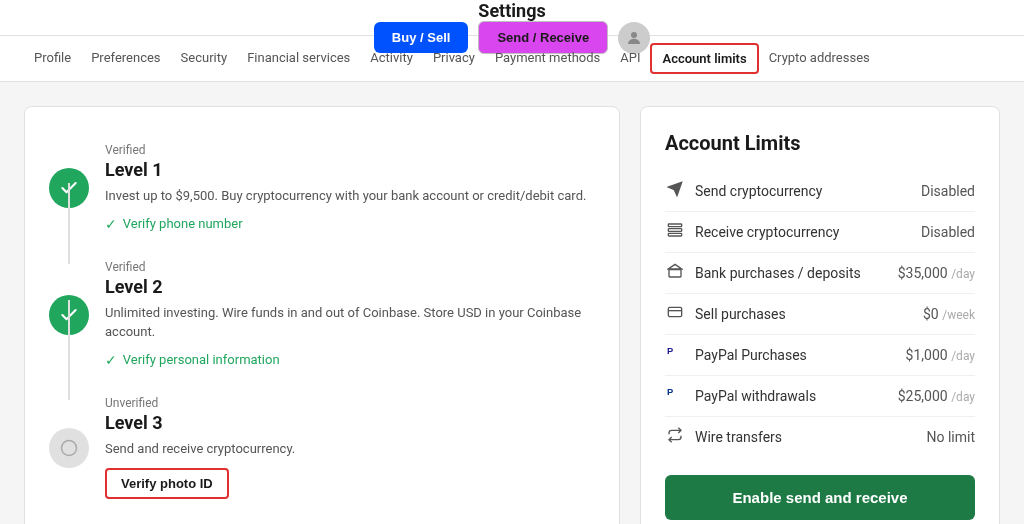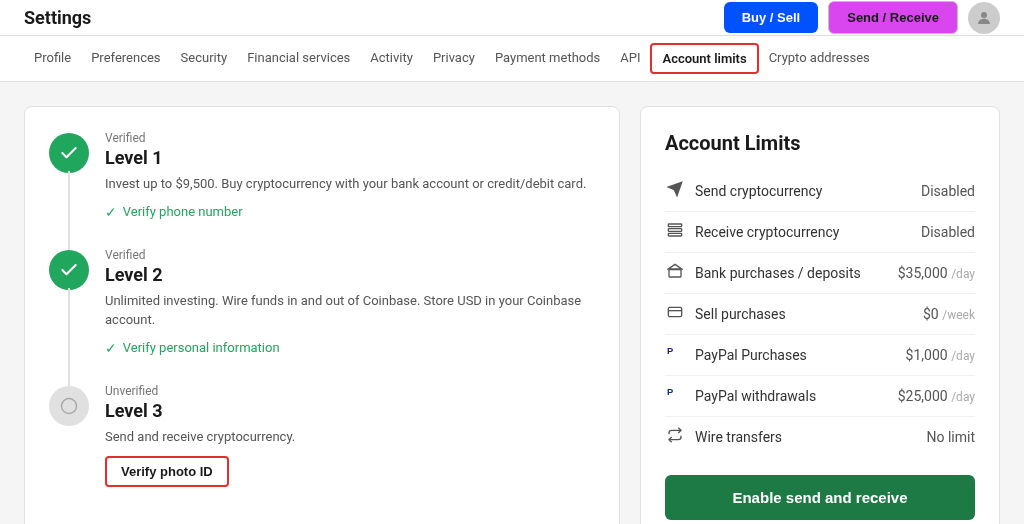--- a/index.html
+++ b/index.html
@@ -7,20 +7,21 @@
 
     
     .header {
       background: #fff;
       display: flex;
       align-items: center;
       justify-content: space-between;
       padding: 0 24px;
       height: 36px;
       border-bottom: 1px solid #e0e0e0;
+      flex-direction: column;
     }
     .header-title { font-weight: 700; font-size: 18px; }
     .header-actions { display: flex; gap: 10px; align-items: center; }
     .btn-buy-sell {
       background: #0052ff;
       color: #fff;
       border: none;
       border-radius: 6px;
       padding: 8px 18px;
       font-size: 13px;
@@ -85,23 +86,24 @@
       background: #fff;
       border-radius: 8px;
       border: 1px solid #e0e0e0;
       padding: 24px;
       margin-right: 20px;
       position: relative;
     }
 
     .level-item {
       display: flex;
-      align-items: flex-start;
+      align-items: center;
       margin-bottom: 28px;
       position: relative;
+      margin-top: 12px;
     }
     .level-item:not(:last-child)::after {
       content: '';
       position: absolute;
       left: 19px;
       top: 40px;
       width: 2px;
       height: calc(100% - 8px);
       background: #e0e0e0;
     }

